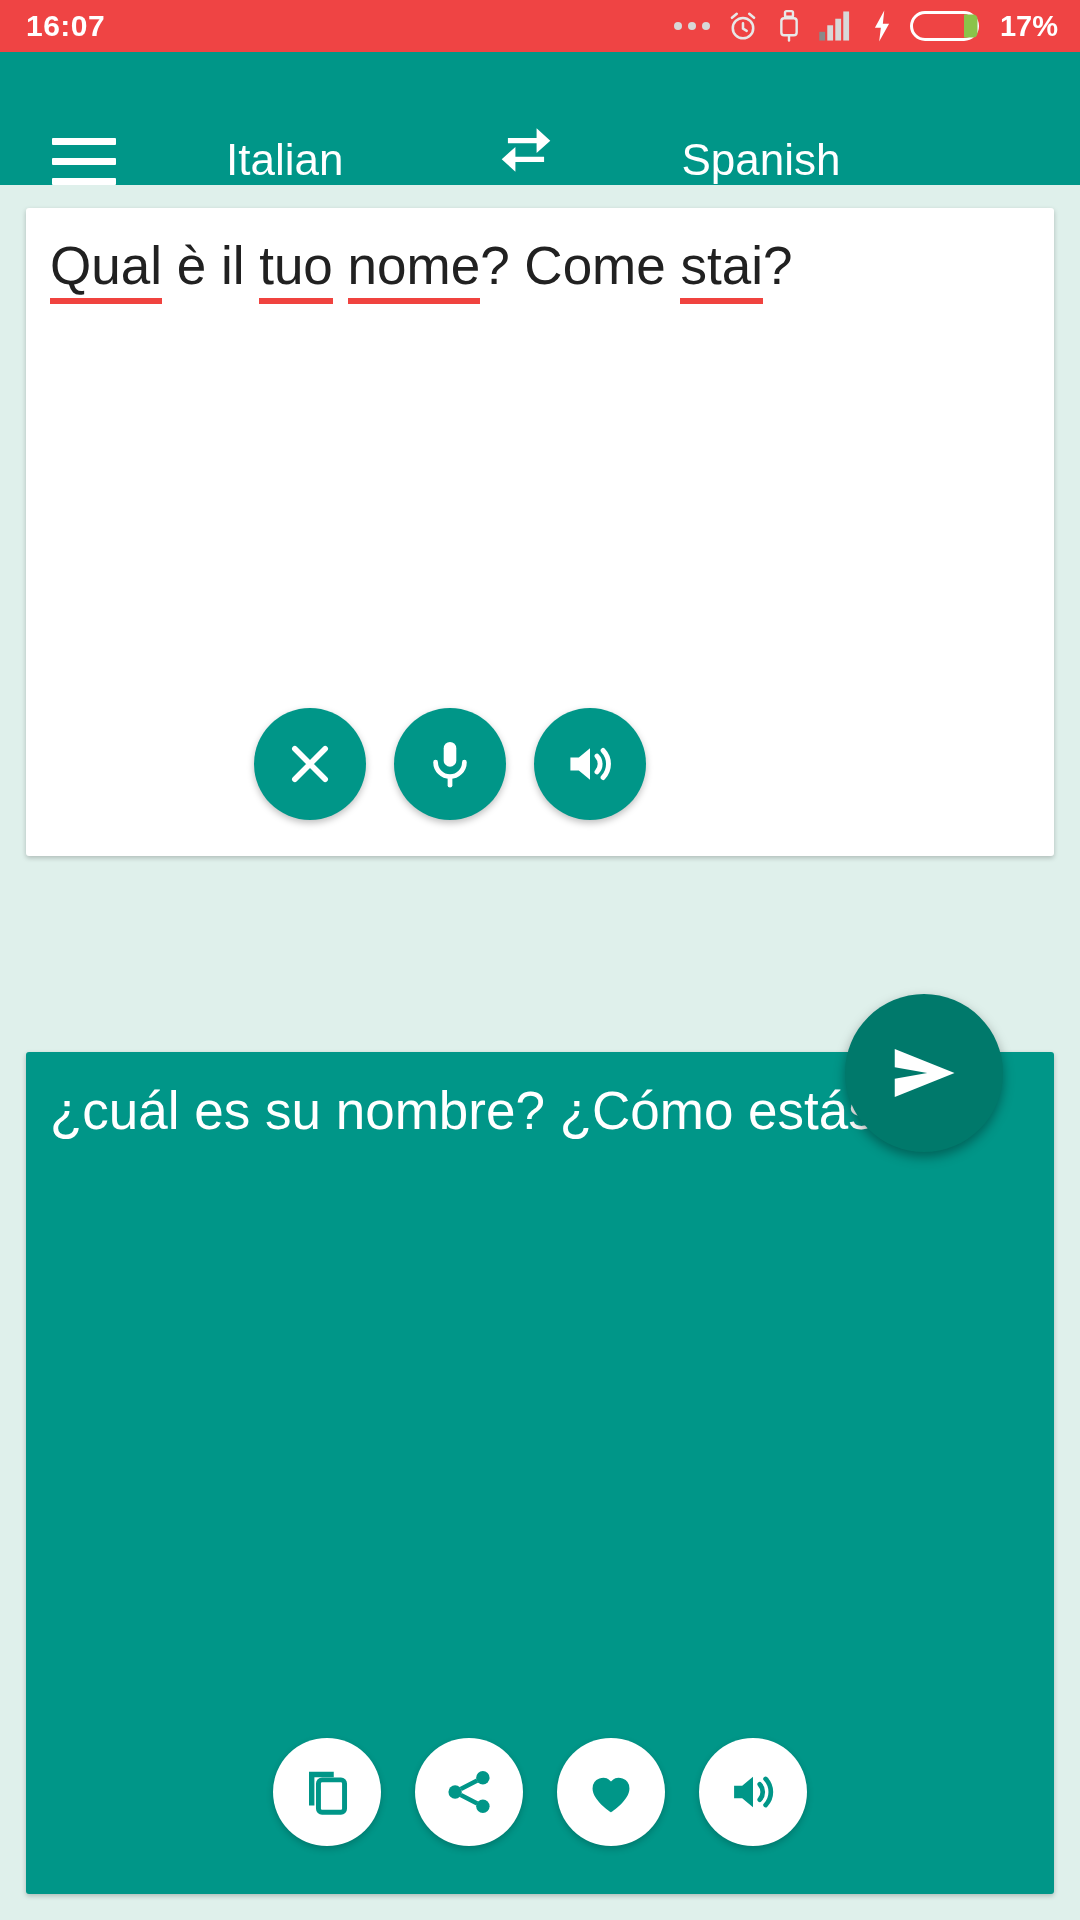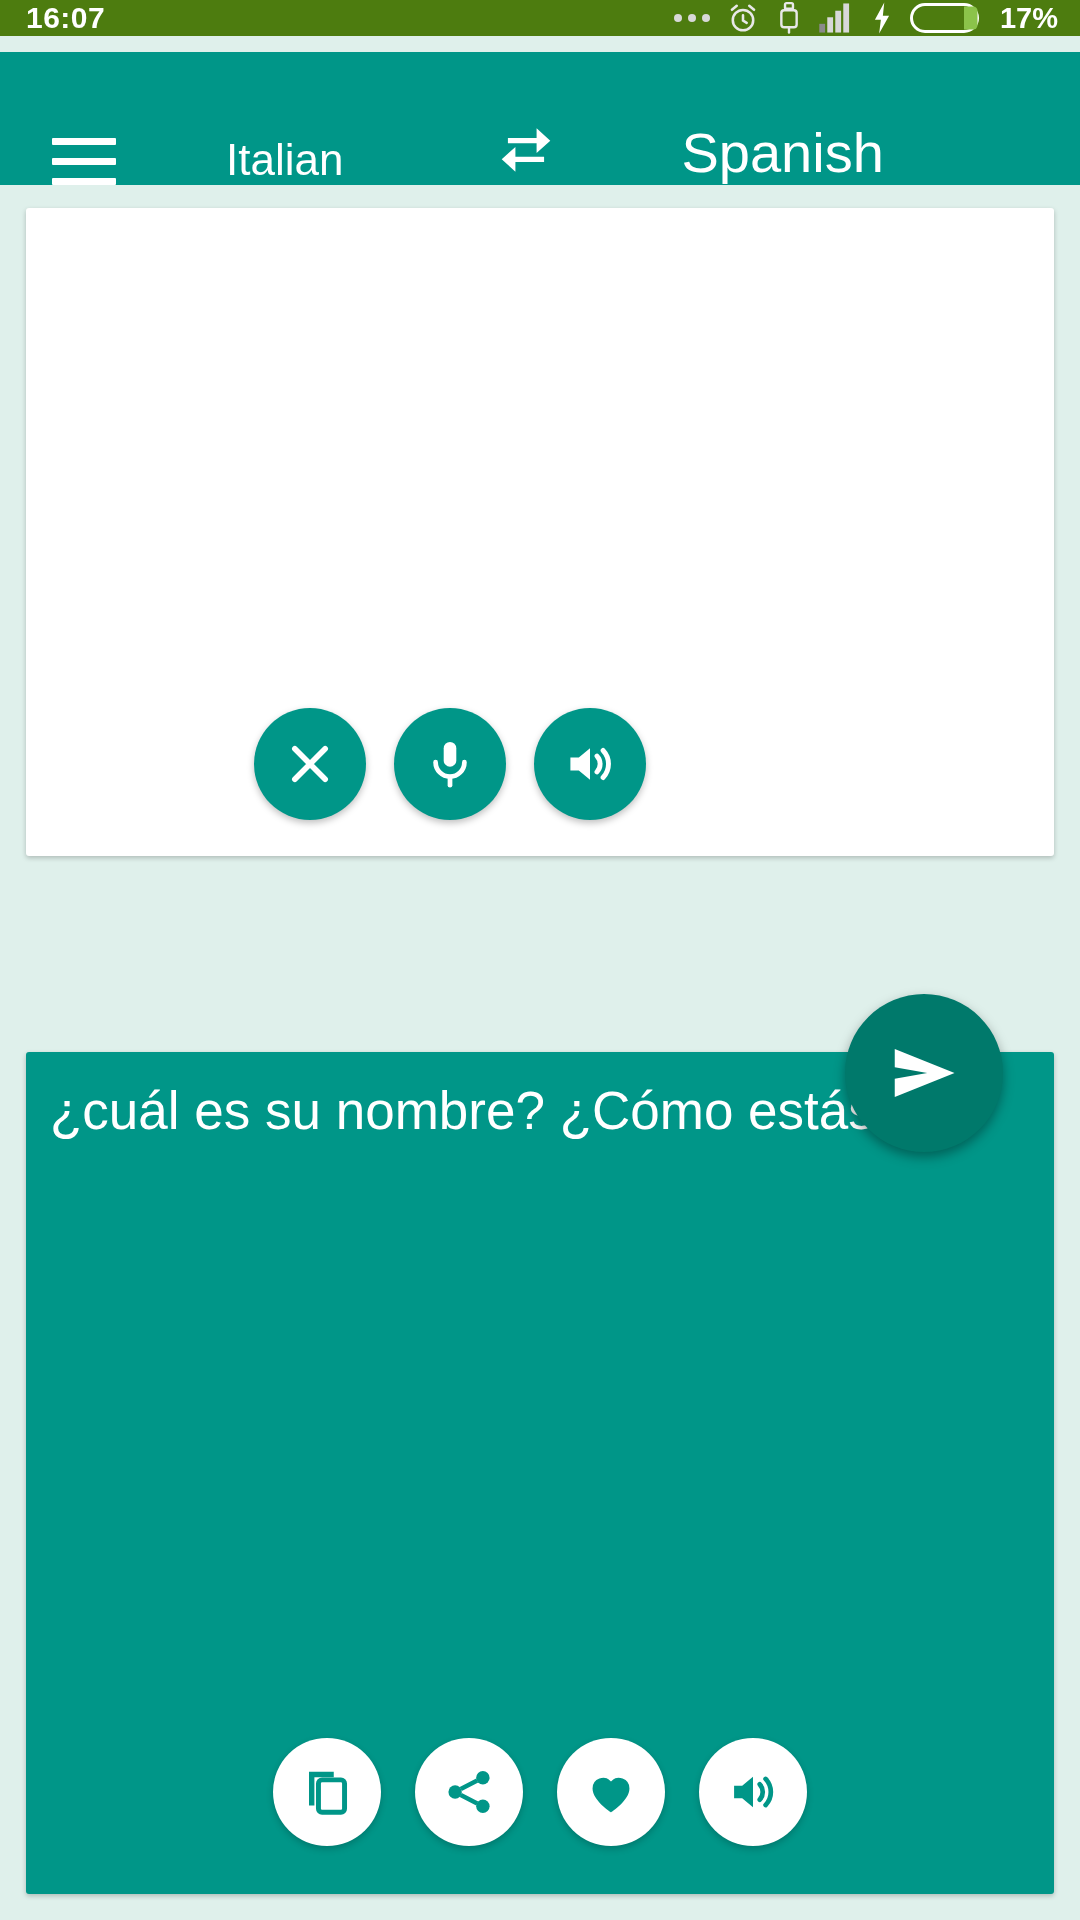--- a/index.html
+++ b/index.html
@@ -6,22 +6,22 @@
   html,body { width:1080px; height:1920px; }
   body {
     font-family:"Liberation Sans", sans-serif;
     background:#dff0eb;
     overflow:hidden;
     position:relative;
   }
 
   
   .statusbar{
-    position:absolute; top:0; left:0; width:1080px; height:36px;
-    background:#4d7c0f; display:flex; align-items:center;
+    position:absolute; top:0; left:0; width:1080px; height:52px;
+    background:#ef4444; display:flex; align-items:center;
     padding:0 22px 0 26px;
   }
   .status-time{
     color:#fff; font-size:30px; font-weight:bold; letter-spacing:.5px;
     font-family:"Liberation Sans", sans-serif;
   }
   .status-right{
     margin-left:auto; display:flex; align-items:center; gap:16px;
   }
   .ellipsis-icon{ display:flex; gap:6px; align-items:center; }
@@ -41,21 +41,21 @@
   }
   .hamburger span{ display:block; height:7px; background:#fff; border-radius:1px; }
   .lang-src{
     color:#fff; font-size:44px; margin-left:110px; white-space:nowrap;
   }
   .swap-btn{
     margin-left:148px; width:70px; height:70px; display:flex;
     align-items:center; justify-content:center;
   }
   .lang-tgt{
-    color:#fff; font-size:56px; margin-left:120px; white-space:nowrap;
+    color:#fff; font-size:44px; margin-left:120px; white-space:nowrap;
   }
 
   
   .input-card{
     position:absolute; top:208px; left:26px; width:1028px; height:648px;
     background:#fff; border-radius:3px;
     box-shadow:0 2px 5px rgba(0,0,0,.22);
   }
   .input-text{
     position:absolute; top:25px; left:24px; right:24px;
@@ -162,20 +162,21 @@
   <div class="swap-btn">
     <svg width="62" height="62" viewBox="0 0 24 24">
       <path d="M5 7.4h11.1V3.6L21.4 8.4 16.1 13.2V9.4H5z" fill="#fff"></path>
       <path d="M19 16.6H7.9v3.8L2.6 15.6 7.9 10.8v3.8H19z" fill="#fff"></path>
     </svg>
   </div>
   <div class="lang-tgt">Spanish</div>
 </div>
 
 <div class="input-card">
+  <div class="input-text" id="input-text"><span class="sp">Qual</span><span> è il </span><span class="sp">tuo</span><span> </span><span class="sp">nome</span><span>? Come </span><span class="sp">stai</span><span>?</span></div>
 
   <div class="input-actions">
     <div class="fab-teal">
       <svg width="52" height="52" viewBox="0 0 24 24">
         <path d="M5 5 19 19M19 5 5 19" stroke="#fff" stroke-width="2.6" stroke-linecap="round"></path>
       </svg>
     </div>
     <div class="fab-teal">
       <svg width="54" height="54" viewBox="0 0 24 24">
         <rect x="9.2" y="2.2" width="5.6" height="11" rx="2.8" fill="#fff"></rect>

